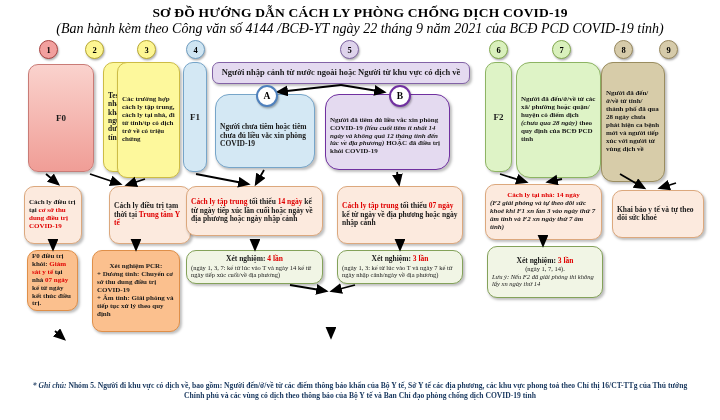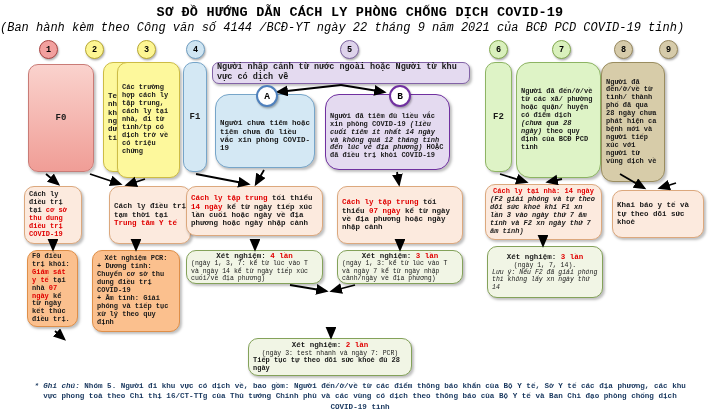--- a/index.html
+++ b/index.html
@@ -1,26 +1,26 @@
 <!DOCTYPE html>
 <html><head>
 <meta charset="utf-8">
 <style>
   html,body { margin:0; padding:0; background:#fff; }
   #stage {
     position:relative; width:720px; height:420px; background:#fff;
-    font-family:Liberation Mono, monospace; overflow:hidden;
+    font-family:Liberation Serif, serif; overflow:hidden;
   }
   .title {
     position:absolute; top:5px; left:0; width:100%; text-align:center;
     font-weight:bold; font-size:13.5px; color:#000; letter-spacing:.2px;
   }
   .subtitle {
-    position:absolute; top:21px; left:0; width:100%; 
-    font-style:italic; font-size:12px; color:#000;
+    position:absolute; top:21px; left:0; width:100%; text-align:center;
+    font-style:italic; font-size:14px; color:#000;
   }
   .badge {
     position:absolute; top:40px; width:17px; height:17px; border-radius:50%;
     font-size:8.5px; font-weight:bold; display:flex; align-items:center;
     justify-content:center; border:1px solid; box-shadow:1px 1.5px 2px rgba(0,0,0,.3);
     z-index:2; color:#000;
   }
   .box {
     position:absolute; box-sizing:border-box; border-radius:10px; border:1.3px solid;
     display:flex; flex-direction:column; align-items:center; justify-content:center;
@@ -175,25 +175,20 @@
   </div>
 
   <div class="box c-ltgreen" style="left:487px;top:246px;width:116px;height:52px">
     <span class="fs75"><span>Xét nghiệm: </span><span class="red">3 lần</span></span>
     <span class="fs65 nrm">(ngày 1, 7, 14).</span>
     <span class="fs65 nrm it">Lưu ý: Nếu F2 đã giải phóng thì không lấy xn ngày thứ 14</span>
   </div>
 
 
 
-  <div class="box c-ltgreen" style="left:248px;top:338px;width:164px;height:38px">
-    <span class="fs75"><span>Xét nghiệm: </span><span class="red">2 lần</span></span>
-    <span class="fs65 nrm">(ngày 3: test nhanh và ngày 7: PCR)</span>
-    <span class="fs7">Tiếp tục tự theo dõi sức khoẻ đủ 28 ngày</span>
-  </div>
 
   <div class="footnote">
     <span class="it">* Ghi chú:</span><span> Nhóm 5. Người đi khu vực có dịch về, bao gồm: Người đến/ở/về từ các điểm thông báo khẩn của Bộ Y tế, Sở Y tế các địa phương, các khu vực phong toả theo Chỉ thị 16/CT-TTg của Thủ tướng Chính phủ và các vùng có dịch theo thông báo của Bộ Y tế và Ban Chỉ đạo phòng chống dịch COVID-19 tỉnh</span>
   </div>
 
   <svg id="arrows" viewBox="0 0 720 420">
     <defs>
       <marker id="ah" markerWidth="8" markerHeight="8" refX="5.5" refY="3" orient="auto">
         <path d="M0,0 L7,3 L0,6 Z" fill="#000"></path>
       </marker>

